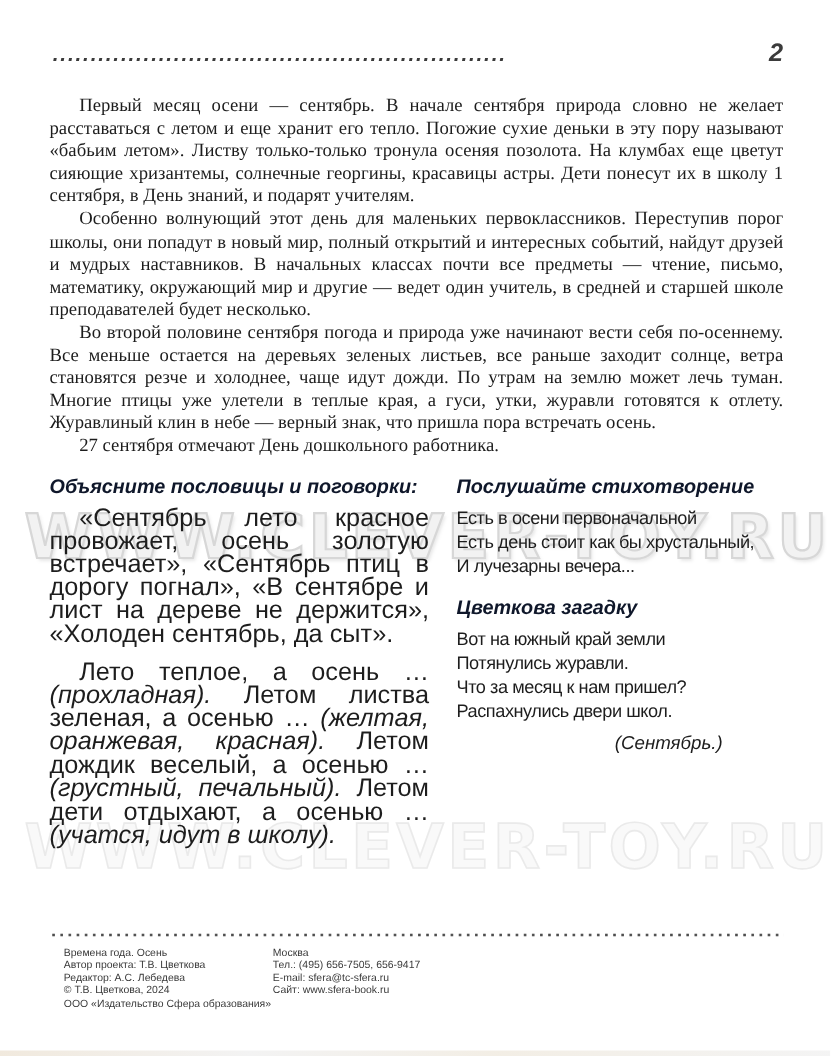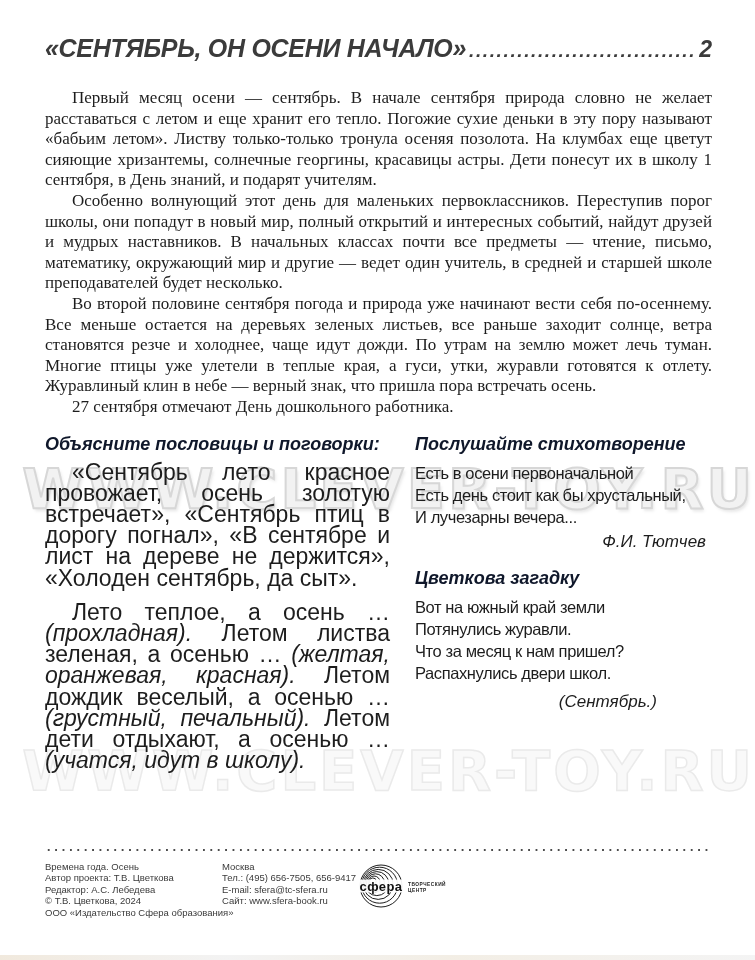--- a/index.html
+++ b/index.html
@@ -29,42 +29,41 @@
   .wm{position:absolute;left:0;width:755px;z-index:1;text-align:right;white-space:nowrap;
       font-family:"DejaVu Sans",sans-serif;font-weight:bold;font-size:56px;letter-spacing:3px;
       color:#f2f2f2;-webkit-text-stroke:2px #d7d7d7;text-shadow:2px 3px 3px rgba(130,130,130,0.18);}
   .wm1{top:456px;}
   .wm2{top:738px;color:#f7f7f7;-webkit-text-stroke:1.5px #e4e4e4;text-shadow:none;opacity:.75;}
   
   .ftr{position:absolute;left:45px;top:848px;width:667px;z-index:2;}
   .dots-sep{height:4px;background-image:radial-gradient(circle,#4c4c4c 1.1px,transparent 1.45px);
             background-size:7.4px 4px;background-repeat:repeat-x;background-position:0 50%;margin-bottom:9px;}
   .ftr-row{display:flex;align-items:flex-start;}
-  .f-col{font-size:9.5px;line-height:11.4px;color:#3a3a3a;}
+  .f-col{font-size:9.5px;line-height:11.4px;color:#3a3a3a;margin-left:13px;}
   .f-left{width:177px;}
   .f-center{width:136px;}
   .f-col div{white-space:nowrap;}
   .logo-wrap{margin-top:2px;}
   
   .bottom-edge{position:absolute;left:0;right:0;bottom:0;height:5px;z-index:3;
      background:linear-gradient(to right,rgba(214,192,158,0.35),rgba(200,200,200,0.22) 30%,
      rgba(214,198,168,0.30) 60%,rgba(204,204,204,0.22));}
 </style>
 </head>
 <body>
 
 <div class="page">
 
   <div class="wm wm1">WWW.CLEVER-TOY.RU</div>
   <div class="wm wm2">WWW.CLEVER-TOY.RU</div>
 
   <div class="content">
 
     <div class="hdr">
-      <span class="hdr-title">«СЕНТЯБРЬ, ОН ОСЕНИ НАЧАЛО»</span>
       <span class="hdr-leader">............................................................</span>
       <span class="hdr-num">2</span>
     </div>
 
     <div class="intro">
       <p>Первый месяц осени — сентябрь. В начале сентября природа словно не же­лает расставаться с летом и еще хранит его тепло. Погожие сухие деньки в эту пору называют «бабьим летом». Листву только-только тронула осеняя позолота. На клумбах еще цветут сияющие хризантемы, солнечные георгины, красавицы астры. Дети понесут их в школу 1 сентября, в День знаний, и подарят учителям.</p>
       <p>Особенно волнующий этот день для маленьких первоклассников. Переступив порог школы, они попадут в новый мир, полный открытий и интересных событий, найдут друзей и мудрых наставников. В начальных классах почти все предметы — чтение, письмо, математику, окружающий мир и другие — ведет один учитель, в средней и старшей школе преподавателей будет несколько.</p>
       <p>Во второй половине сентября погода и природа уже начинают вести себя по-осеннему. Все меньше остается на деревьях зеленых листьев, все раньше заходит солнце, ветра становятся резче и холоднее, чаще идут дожди. По утрам на землю может лечь туман. Многие птицы уже улетели в теплые края, а гуси, утки, журав­ли готовятся к отлету. Журавлиный клин в небе — верный знак, что пришла пора встречать осень.</p>
       <p>27 сентября отмечают День дошкольного работника.</p>
     </div>
@@ -76,21 +75,20 @@
         <p class="body">«Сентябрь лето красное провожает, осень золотую встречает», «Сентябрь птиц в дорогу погнал», «В сентябре и лист на дереве не держится», «Холо­ден сентябрь, да сыт».</p>
 
         <p class="body"><span>Лето теплое, а осень … </span><span class="it">(прохладная).</span><span> Летом листва зеленая, а осенью … </span><span class="it">(жел­тая, оранжевая, красная).</span><span> Летом дождик веселый, а осенью … </span><span class="it">(грустный, печаль­ный).</span><span> Летом дети отдыхают, а осенью … </span><span class="it">(учатся, идут в школу).</span></p>
       </div>
 
       <div class="col-r">
         <h3 class="sec-h">Послушайте стихотворение</h3>
         <div class="vline">Есть в осени первоначальной</div>
         <div class="vline">Есть день стоит как бы хрустальный,</div>
         <div class="vline">И лучезарны вечера...</div>
-        <div class="author">Ф.И. Тютчев</div>
 
         <h3 class="sec-h sec-gap">Цветкова загадку</h3>
         <div class="vline">Вот на южный край земли</div>
         <div class="vline">Потянулись журавли.</div>
         <div class="vline">Что за месяц к нам пришел?</div>
         <div class="vline">Распахнулись двери школ.</div>
         <div class="answer">(Сентябрь.)</div>
       </div>
 
     </div>
@@ -105,34 +103,17 @@
         <div>Редактор: А.С. Лебедева</div>
         <div>© Т.В. Цветкова, 2024</div>
         <div>ООО «Издательство Сфера образования»</div>
       </div>
       <div class="f-col f-center">
         <div>Москва</div>
         <div>Тел.: (495) 656-7505, 656-9417</div>
         <div>E-mail: sfera@tc-sfera.ru</div>
         <div>Сайт: www.sfera-book.ru</div>
       </div>
-      <div class="logo-wrap">
-        <svg width="96" height="50" viewBox="0 0 96 50">
-          <g fill="none" stroke="#1c1c1c" stroke-width="1">
-            <circle cx="23" cy="23" r="21"></circle>
-            <circle cx="21.6" cy="22.2" r="18"></circle>
-            <circle cx="20.2" cy="21.4" r="15"></circle>
-            <circle cx="18.8" cy="20.6" r="12"></circle>
-            <circle cx="17.4" cy="19.8" r="9"></circle>
-            <circle cx="16.0" cy="19.0" r="6"></circle>
-            <circle cx="14.8" cy="18.3" r="3.4"></circle>
-          </g>
-          <rect x="0" y="16.5" width="46" height="13" fill="#ffffff" opacity="0.93"></rect>
-          <text x="23" y="27.5" text-anchor="middle" font-family="Liberation Sans, sans-serif" font-size="13" font-weight="bold" letter-spacing="0.4" fill="#111">сфера</text>
-          <text x="50" y="22.5" font-family="Liberation Sans, sans-serif" font-size="4.8" font-weight="bold" letter-spacing="0.5" fill="#222">ТВОРЧЕСКИЙ</text>
-          <text x="50" y="28.5" font-family="Liberation Sans, sans-serif" font-size="4.8" font-weight="bold" letter-spacing="0.5" fill="#222">ЦЕНТР</text>
-        </svg>
-      </div>
     </div>
   </div>
 
   <div class="bottom-edge"></div>
 </div>
 
 </body></html>

